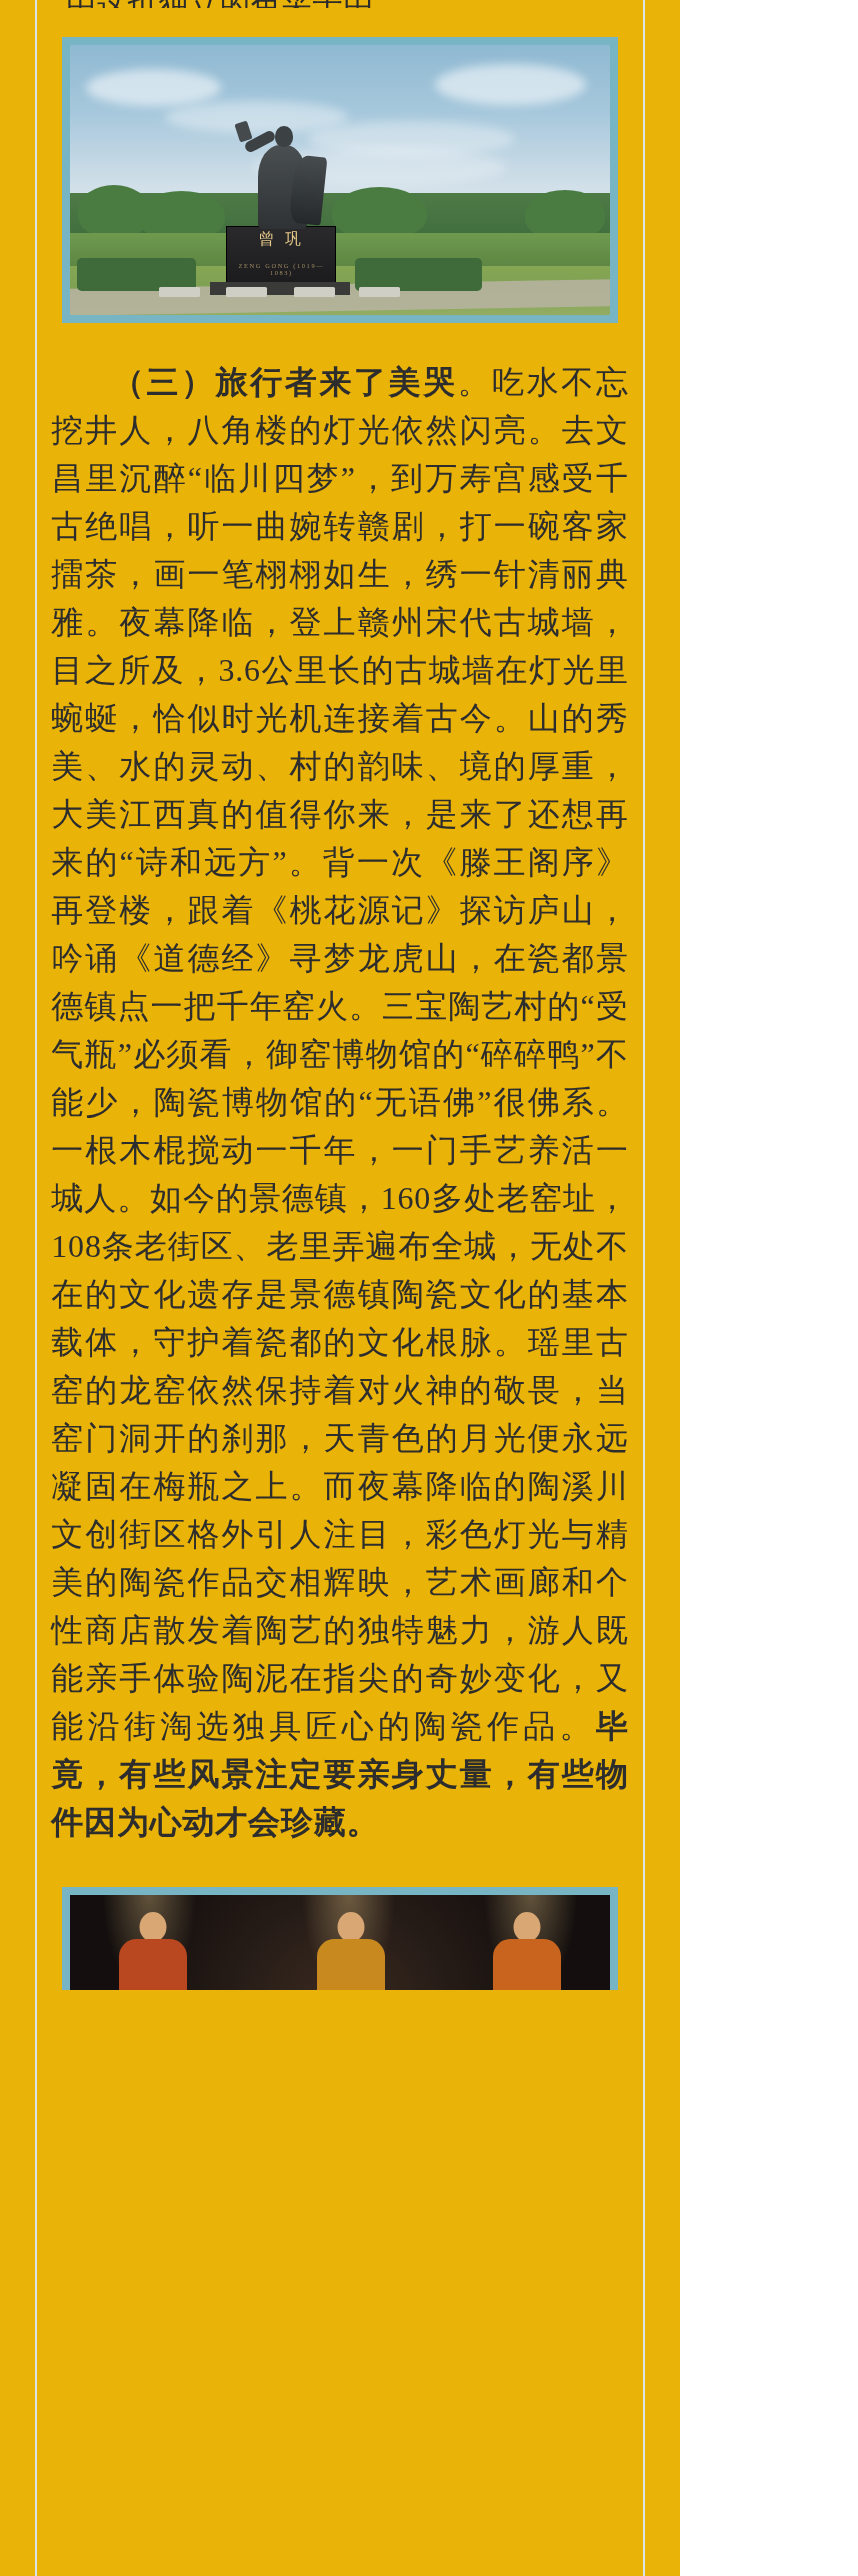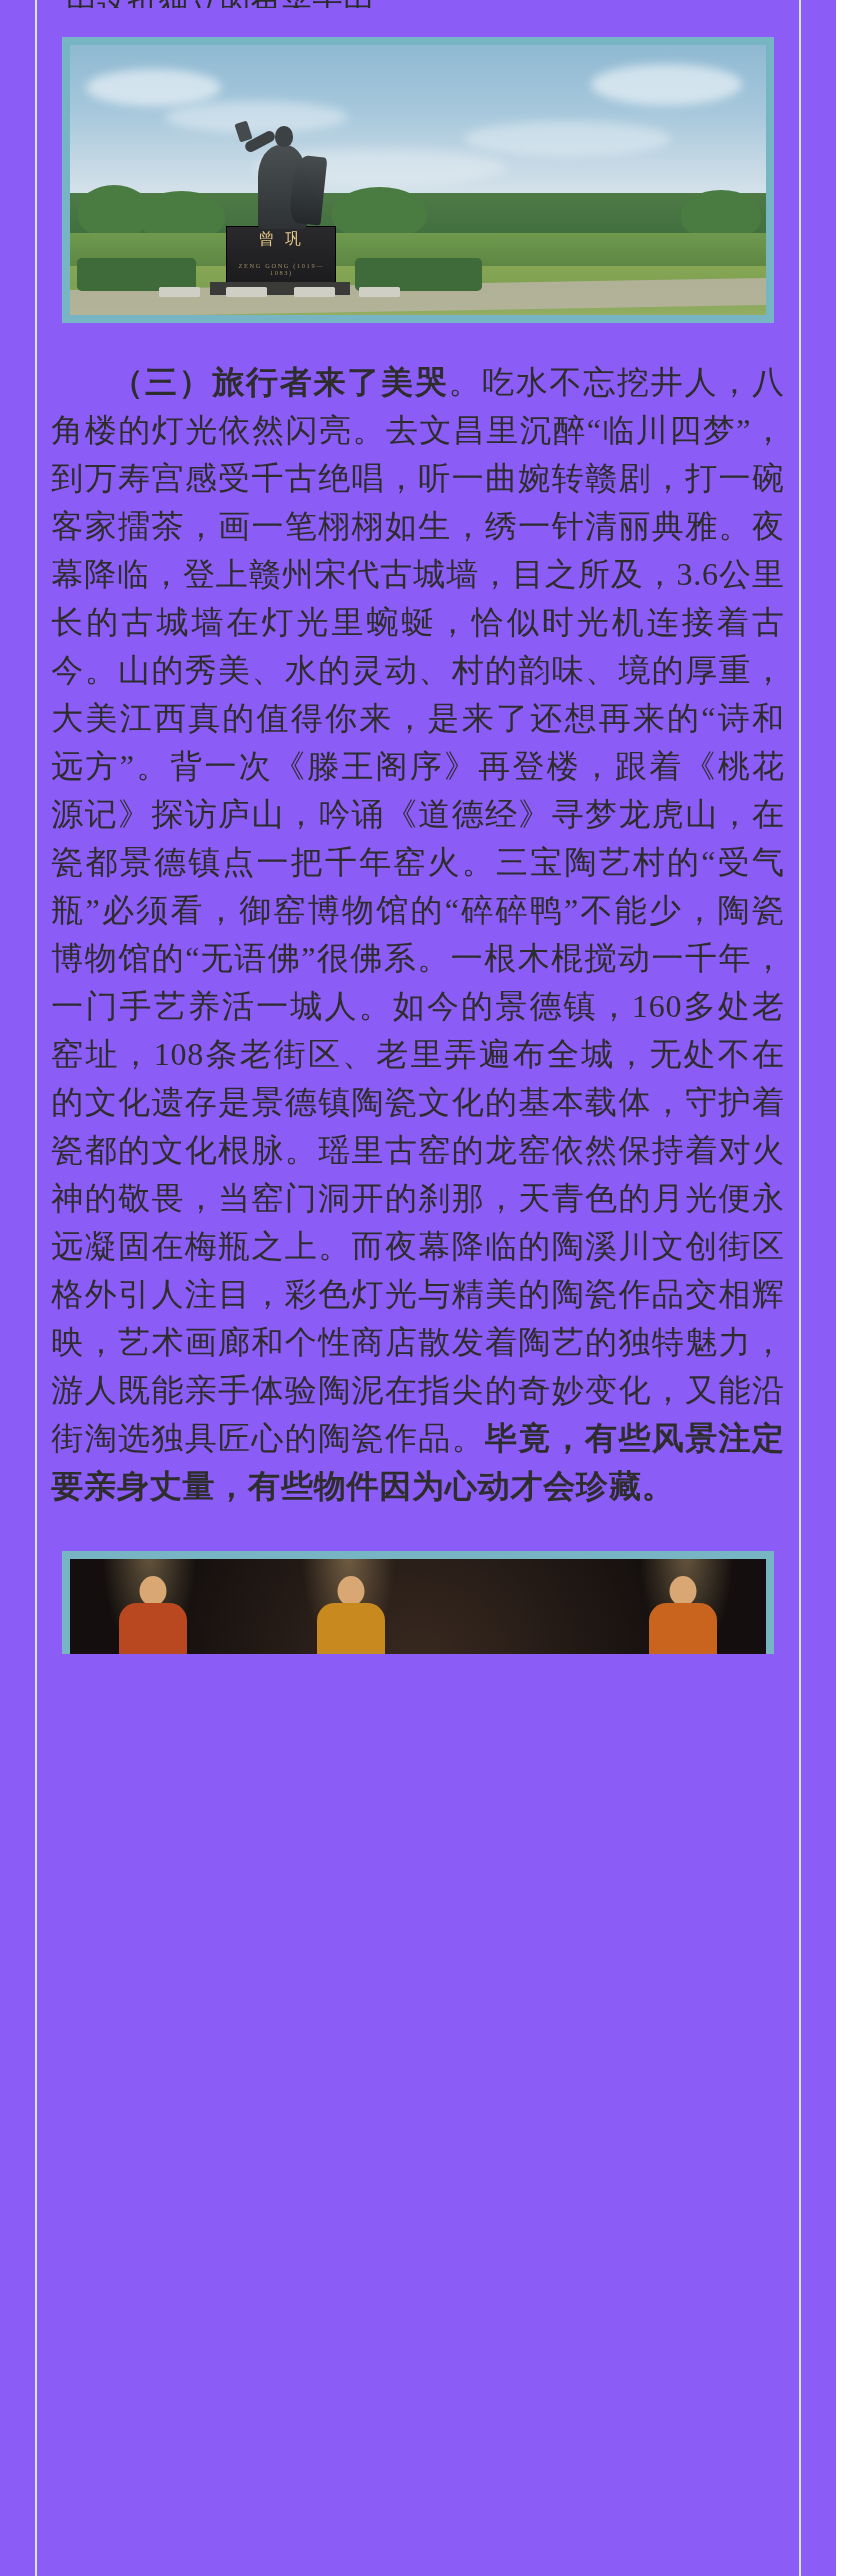--- a/index.html
+++ b/index.html
@@ -9,23 +9,23 @@
   }
   body {
     width: 859px;
     height: 2576px;
     font-family: "Liberation Serif", "DejaVu Serif", serif;
     position: relative;
     overflow: hidden;
   }
   .page {
     position: relative;
-    width: 836px;
+    width: 680px;
     height: 2576px;
-    background: #8b5cf6;
+    background: #eab308;
     box-sizing: border-box;
   }
   
   .rule-left, .rule-right {
     position: absolute;
     top: 0;
     bottom: 0;
     width: 2.4px;
     background: #d9e4e8;
   }

